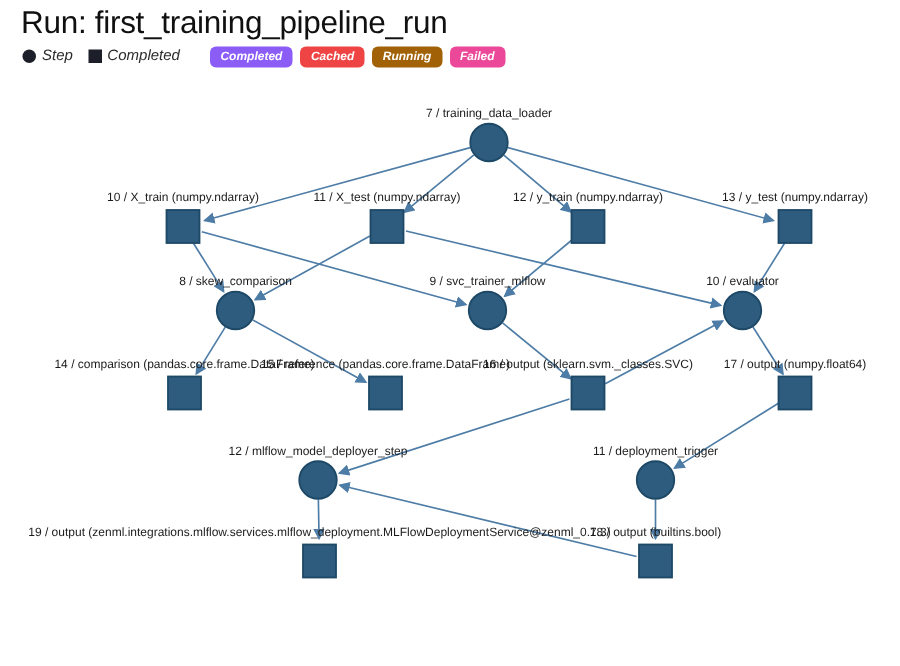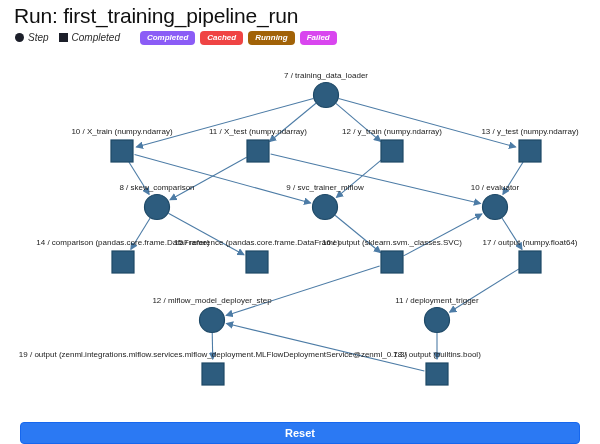--- a/index.html
+++ b/index.html
@@ -33,21 +33,21 @@
       <span>Step</span>
     </span>
     <span class="lg-item">
       <span class="glyph-sq" style="background: rgb(28, 31, 42);"></span>
       <span>Completed</span>
     </span>
     <span class="badges" id="badges">
         <span class="badge" style="background: #8b5cf6;">Completed</span>
         <span class="badge" style="background: #ef4444;">Cached</span>
         <span class="badge" style="background: #a16207;">Running</span>
-        <span class="badge" style="background: #d946ef;">Failed</span>
+        <span class="badge" style="background: #ec4899;">Failed</span>
       </span>
   </div>
 
   <svg id="dag" viewBox="0 0 600 414">
       <defs>
         <marker id="arr" viewBox="0 0 10 10" refX="8.5" refY="5" markerWidth="7" markerHeight="7" orient="auto-start-reverse">
           <path d="M0,0 L10,5 L0,10 z" fill="#4d7ca6"></path>
         </marker>
       </defs>
       <line x1="313.46376007707744" y1="98.4413207631552" x2="136.46489221875677" y2="147.02924527328244" stroke="#4d7ca6" stroke-width="1.1" marker-end="url(#arr)"></line>
@@ -97,14 +97,13 @@
       <circle cx="212" cy="320" r="12.5" fill="#2d5c7e" stroke="#1d4866" stroke-width="1.2"></circle>
       <text x="212" y="303" text-anchor="middle">12 / mlflow_model_deployer_step</text>
       <circle cx="437" cy="320" r="12.5" fill="#2d5c7e" stroke="#1d4866" stroke-width="1.2"></circle>
       <text x="437" y="303" text-anchor="middle">11 / deployment_trigger</text>
       <rect x="202" y="363" width="22" height="22" fill="#2d5c7e" stroke="#1d4866" stroke-width="1.2"></rect>
       <text x="213" y="357" text-anchor="middle">19 / output (zenml.integrations.mlflow.services.mlflow_deployment.MLFlowDeploymentService@zenml_0.7.3)</text>
       <rect x="426" y="363" width="22" height="22" fill="#2d5c7e" stroke="#1d4866" stroke-width="1.2"></rect>
       <text x="437" y="357" text-anchor="middle">18 / output (builtins.bool)</text>
     </svg>
 
-  <div class="reset-btn" style="background: rgb(43, 121, 243); border: 1px solid rgb(22, 103, 238);">Reset</div>
 </div>
 
 </body></html>

